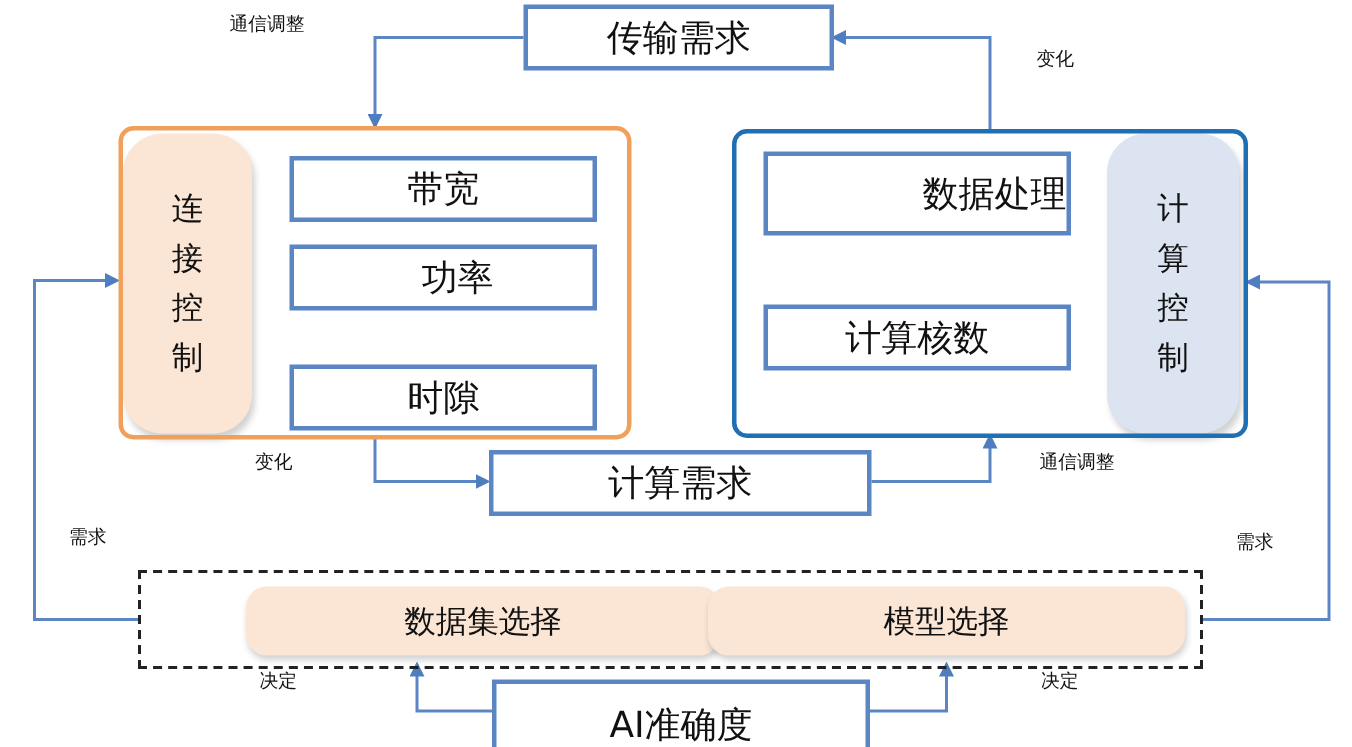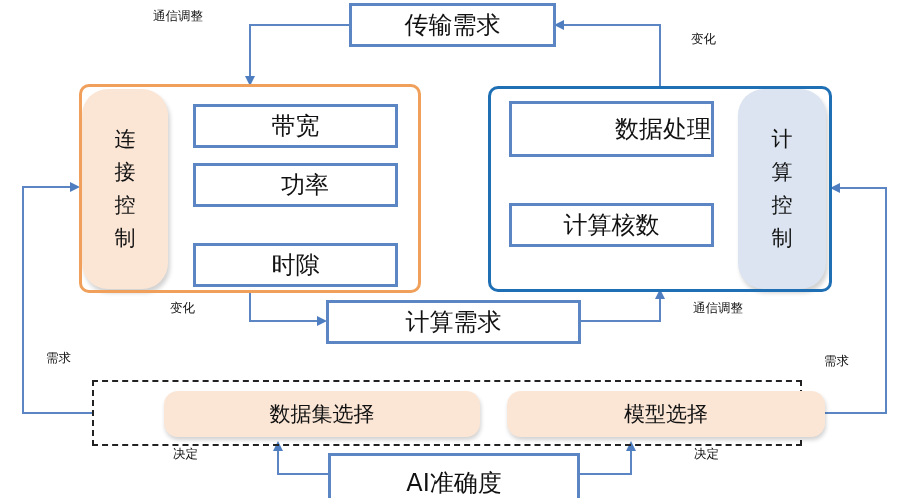--- a/index.html
+++ b/index.html
@@ -85,21 +85,21 @@
 </div>
 
 <div class="box" style="left:326px; top:300px; width:255px; height:44px;">
   <span>计算需求</span>
 </div>
 
 <div class="dashed" style="left:92px; top:380px; width:710px; height:66px;"></div>
 <div class="pill-h" style="left:120px; top:391px; width:316px; height:46px;margin-left:44px;">
   <span>数据集选择</span>
 </div>
-<div class="pill-h" style="left:472px; top:391px; width:318px; height:46px;margin-left:35px;">
+<div class="pill-h" style="left:472px; top:391px; width:318px; height:46px;">
   <span>模型选择</span>
 </div>
 
 <div class="box" style="left:328px; top:453px; width:252px; height:60px;">
   <span>AI准确度</span>
 </div>
 
 <span class="lbl" style="left:153px; top:8px;">通信调整</span>
 <span class="lbl" style="left:691px; top:31px;">变化</span>
 <span class="lbl" style="left:170px; top:300px;">变化</span>

